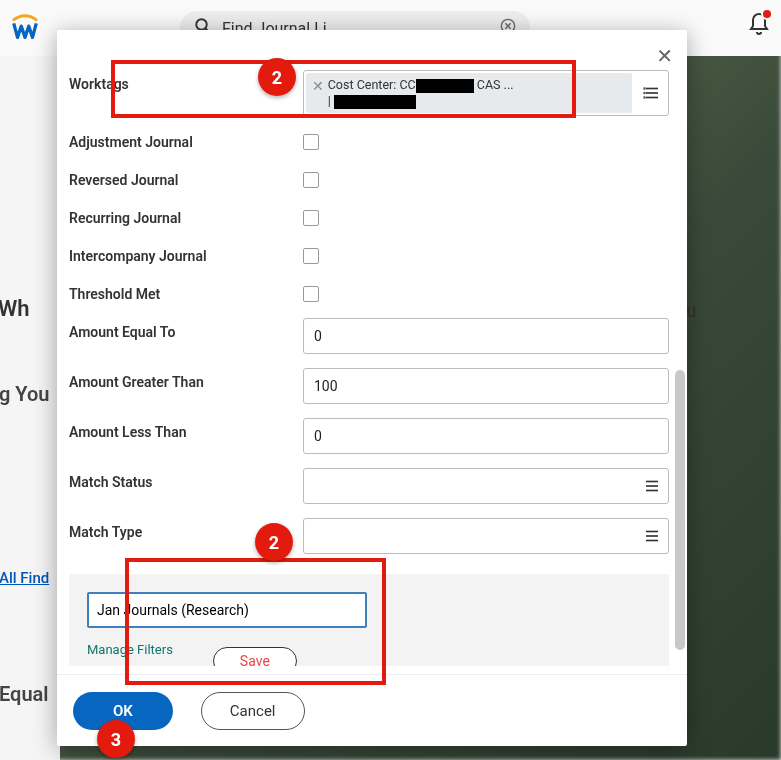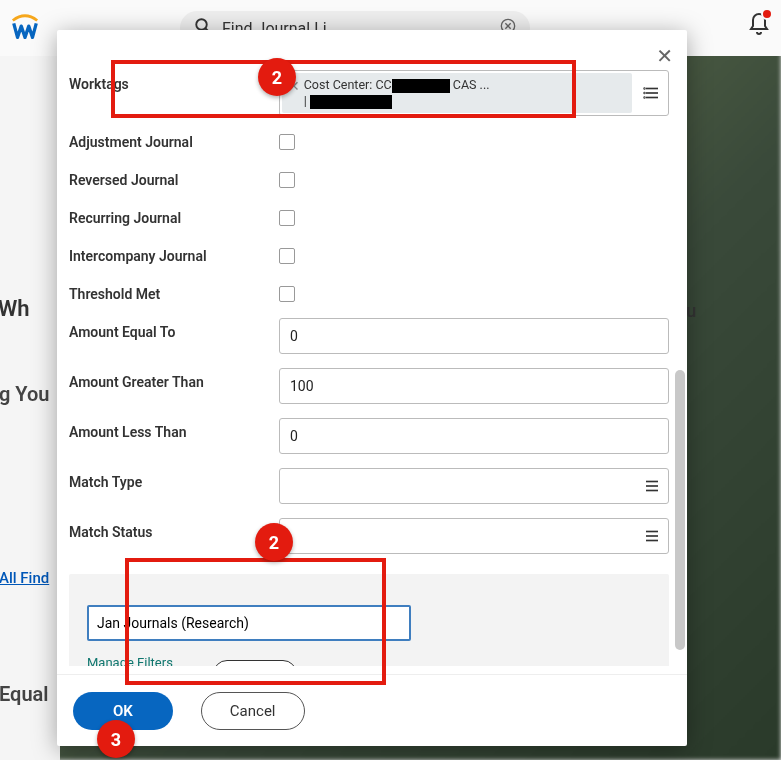--- a/index.html
+++ b/index.html
@@ -127,20 +127,21 @@
       width: 10px;
       height: 280px;
       background: #c8c8c8;
       border-radius: 5px;
     }
     .form-row {
       display: flex;
       align-items: flex-start;
       margin-bottom: 12px;
       min-height: 38px;
+      gap: 24px;
     }
     .form-row.checkbox-row {
       min-height: 28px;
       margin-bottom: 10px;
       align-items: center;
     }
     .form-label {
       width: 210px;
       font-size: 14px;
       color: #333;
@@ -235,28 +236,27 @@
       cursor: pointer;
     }
 
     .filter-section {
       background: #f3f3f3;
       margin-top: 18px;
       padding: 18px;
       border-radius: 2px;
     }
     .filter-name {
-      width: 324px;
+      width: 280px;
       height: 36px;
       border: 2px solid #3f7ebf;
       border-radius: 2px;
       padding: 0 8px;
       font-size: 14px;
       outline: none;
-      margin-top: 13px;
     }
     .filter-row {
       display: flex;
       align-items: center;
       margin-top: 14px;
       gap: 40px;
     }
     .manage-link {
       font-size: 13px;
       color: #0f766e;
@@ -447,37 +447,37 @@
     <div class="form-row">
       <div class="form-label">Amount Greater Than</div>
       <div class="form-control"><input class="text-input" value="100" style=""></div>
     </div>
     <div class="form-row">
       <div class="form-label">Amount Less Than</div>
       <div class="form-control"><input class="text-input" value="0" style=""></div>
     </div>
 
     <div class="form-row">
-      <div class="form-label">Match Type</div>
+      <div class="form-label">Match Status</div>
       <div class="form-control">
         <div class="prompt-wrap">
           <div class="prompt-area"></div>
           <div class="prompt-icon">
             <svg width="18" height="18" viewBox="0 0 24 24" fill="none" stroke="#333" stroke-width="2.2">
                 <line x1="4" y1="6" x2="20" y2="6"></line>
                 <line x1="4" y1="12" x2="20" y2="12"></line>
                 <line x1="4" y1="18" x2="20" y2="18"></line>
               </svg>
           </div>
         </div>
       </div>
     </div>
 
     <div class="form-row">
-      <div class="form-label">Match Status</div>
+      <div class="form-label">Match Type</div>
       <div class="form-control">
         <div class="prompt-wrap">
           <div class="prompt-area"></div>
           <div class="prompt-icon">
             <svg width="18" height="18" viewBox="0 0 24 24" fill="none" stroke="#333" stroke-width="2.2">
                 <line x1="4" y1="6" x2="20" y2="6"></line>
                 <line x1="4" y1="12" x2="20" y2="12"></line>
                 <line x1="4" y1="18" x2="20" y2="18"></line>
               </svg>
           </div>

